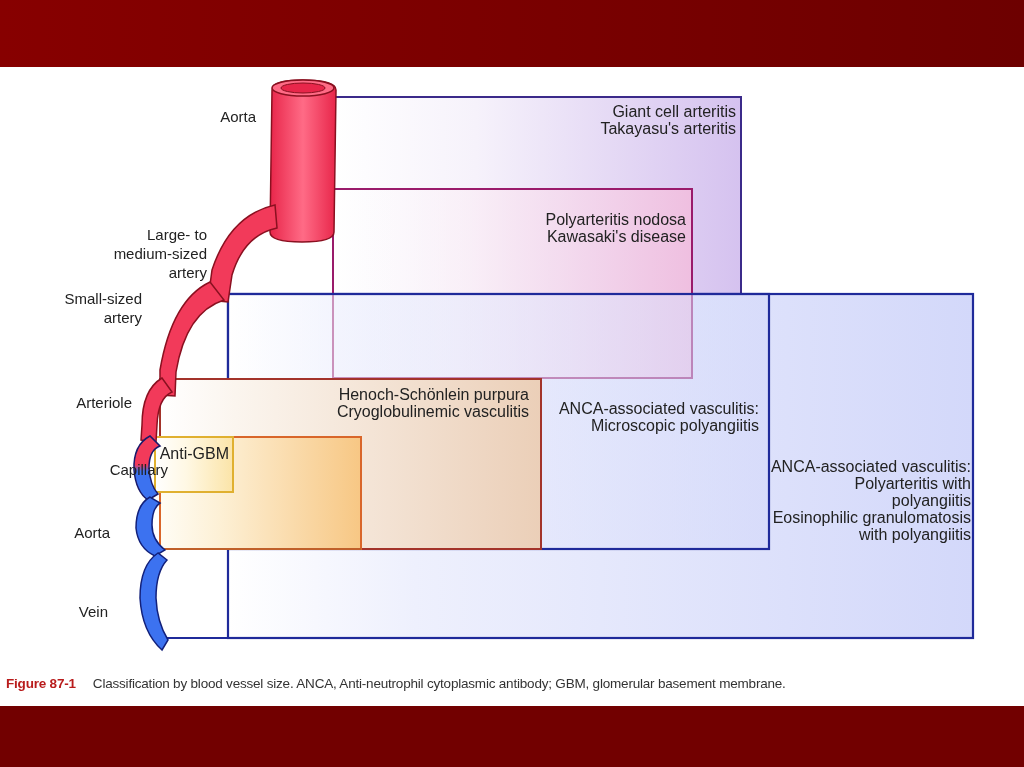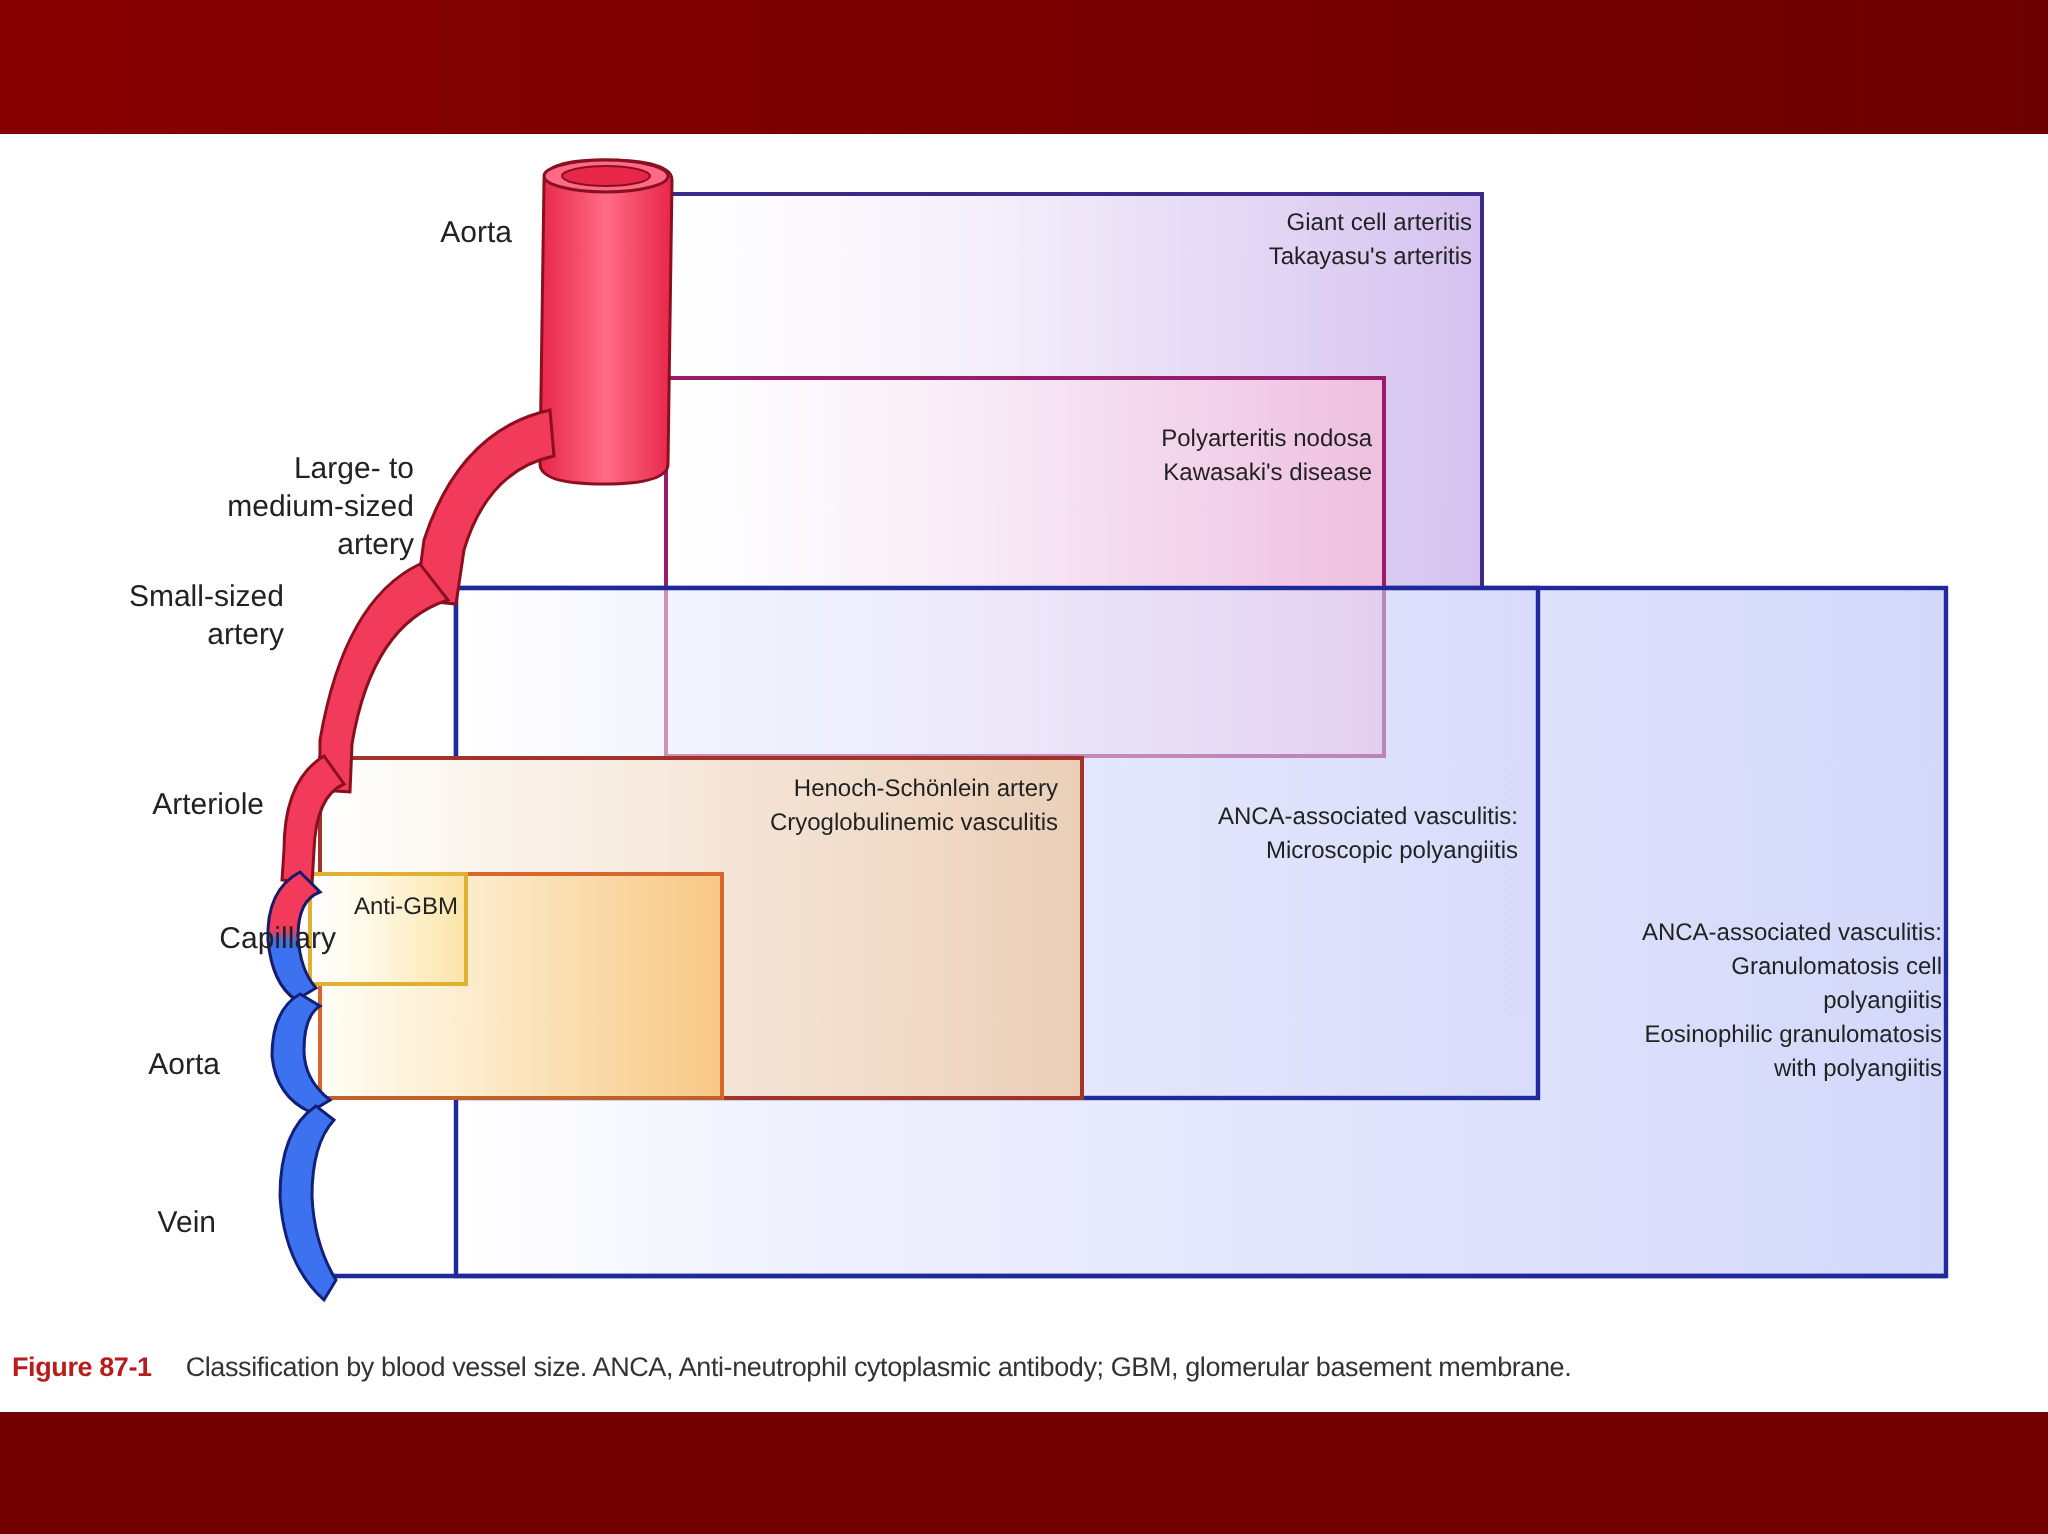--- a/index.html
+++ b/index.html
@@ -19,21 +19,21 @@
     .figure {
       position: absolute; left: 0; top: 67px; width: 1024px; height: 639px;
       background: #ffffff;
     }
     svg.diagram { position: absolute; left: 0; top: 0; }
     .lbl {
       position: absolute; color: #222; font-size: 15px; line-height: 19px;
       text-align: right; white-space: nowrap;
     }
     .box-lbl {
-      position: absolute; color: #222; font-size: 12px; line-height: 17px;
+      position: absolute; color: #222; font-size: 16px; line-height: 17px;
       text-align: right; white-space: nowrap;
     }
     .caption {
       position: absolute; left: 6px; top: 676px; font-size: 13.5px; color: #333;
       white-space: nowrap; font-family: "Liberation Sans", sans-serif;
       letter-spacing: -0.2px;
     }
     .caption b { color: #b91c1c; margin-right: 17px; }
   </style>
 </head>
@@ -142,33 +142,33 @@
 
   <div class="box-lbl" style="right:288px; top:36px;">
     <div>Giant cell arteritis</div>
     <div>Takayasu's arteritis</div>
   </div>
   <div class="box-lbl" style="right:338px; top:144px;">
     <div>Polyarteritis nodosa</div>
     <div>Kawasaki's disease</div>
   </div>
   <div class="box-lbl" style="right:495px; top:319px;">
-    <div>Henoch-Schönlein artery</div>
+    <div>Henoch-Schönlein purpura</div>
     <div>Cryoglobulinemic vasculitis</div>
   </div>
   <div class="box-lbl" style="right:795px; top:378px;">
     <div>Anti-GBM</div>
   </div>
   <div class="box-lbl" style="right:265px; top:333px;">
     <div>ANCA-associated vasculitis:</div>
     <div>Microscopic polyangiitis</div>
   </div>
   <div class="box-lbl" style="right:53px; top:391px;">
     <div>ANCA-associated vasculitis:</div>
-    <div>Granulomatosis cell</div>
+    <div>Polyarteritis with</div>
     <div>polyangiitis</div>
     <div>Eosinophilic granulomatosis</div>
     <div>with polyangiitis</div>
   </div>
 </div>
 
 <div class="caption">
   <b>Figure 87-1</b><span>Classification by blood vessel size. ANCA, Anti-neutrophil cytoplasmic antibody; GBM, glomerular basement membrane.</span>
 </div>
 

